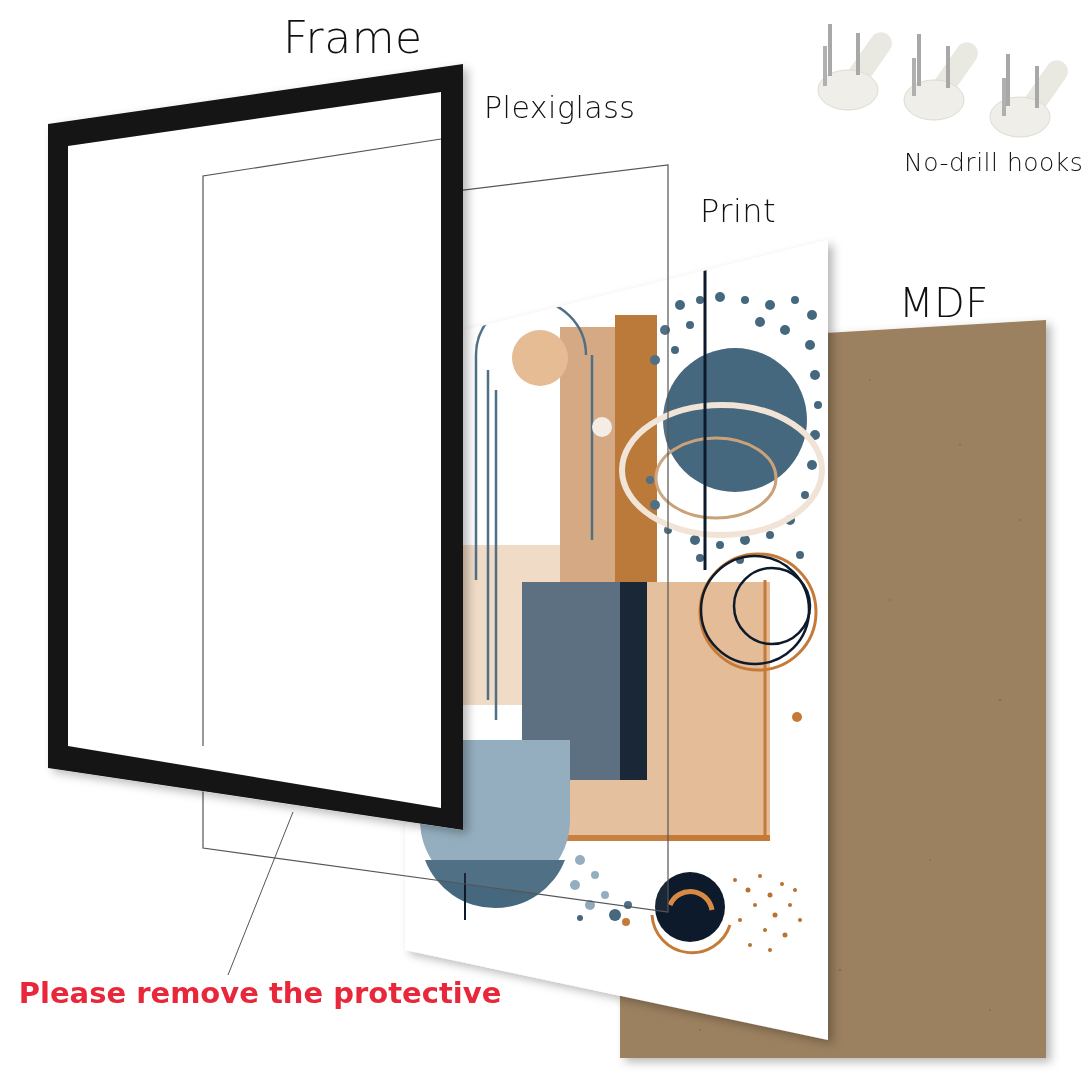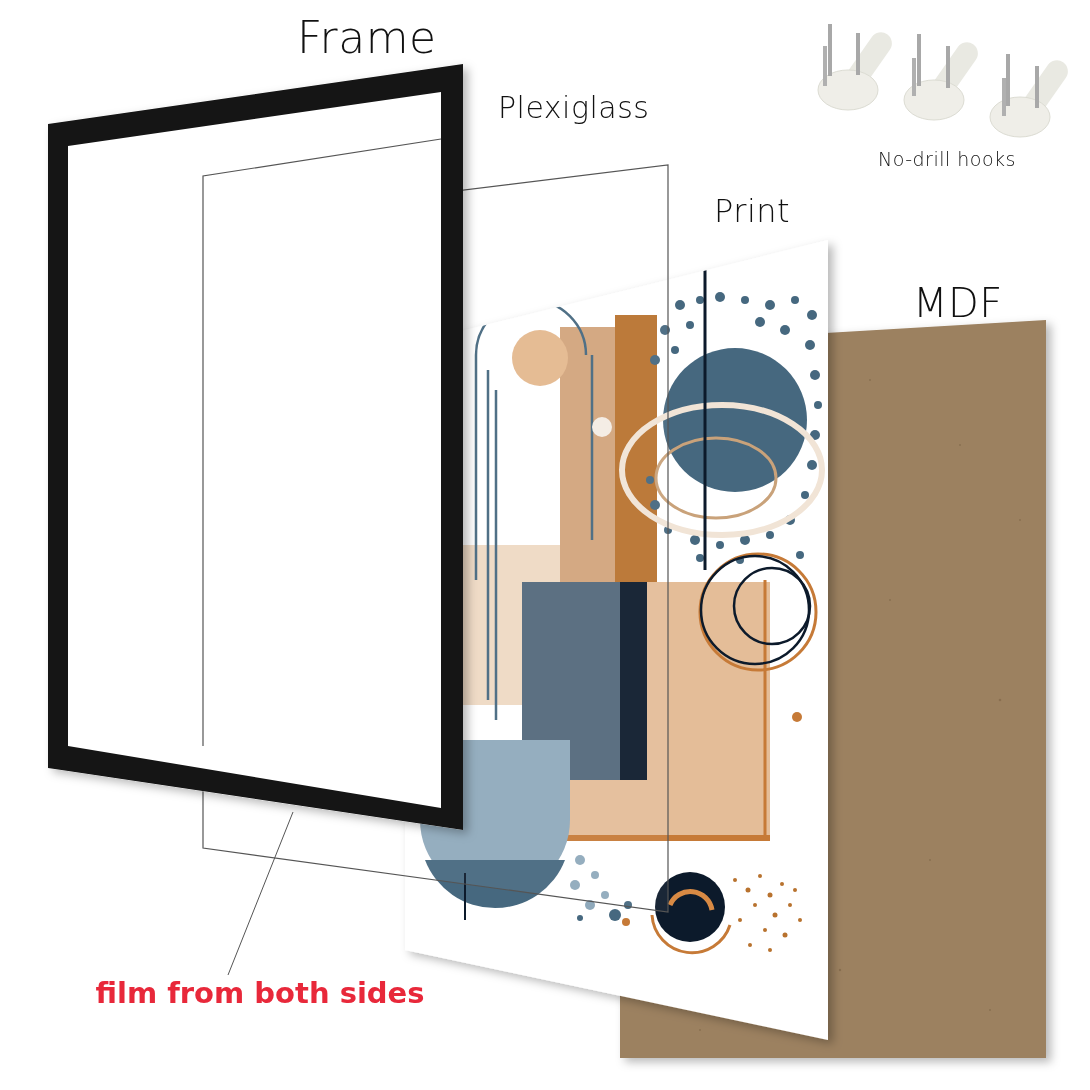--- a/index.html
+++ b/index.html
@@ -5,27 +5,26 @@
     html, body { margin: 0; padding: 0; }
     body {
       width: 1090px; height: 1090px; position: relative; overflow: hidden;
       background: #ffffff;
       font-family: "DejaVu Sans", sans-serif;
     }
     .label {
       position: absolute; color: #111111; font-weight: 300;
       font-family: "DejaVu Sans", sans-serif; letter-spacing: 0.5px;
       white-space: nowrap;
-      margin-left: 14px;
     }
     .lbl-frame { left: 283px; top: 12px; font-size: 44px; }
     .lbl-plexi { left: 484px; top: 90px; font-size: 30px; }
     .lbl-print { left: 700px; top: 192px; font-size: 32px; }
     .lbl-mdf { left: 899px; top: 280px; font-size: 40px; }
-    .lbl-hooks { left: 864px; top: 148px; font-size: 19px; text-align: right; }
+    .lbl-hooks { left: 904px; top: 148px; font-size: 25px; text-align: right; }
     .warning {
       position: absolute; left: 0; top: 975px; width: 520px; text-align: center;
       color: #e8283a; font-weight: bold; font-size: 29px; line-height: 37px;
       font-family: "DejaVu Sans", sans-serif;
     }
     svg.scene { position: absolute; left: 0; top: 0; }
   </style>
 </head>
 <body>
 
@@ -206,14 +205,14 @@
   </g>
 </svg>
 
 <div class="label lbl-frame">Frame</div>
 <div class="label lbl-plexi">Plexiglass</div>
 <div class="label lbl-print">Print</div>
 <div class="label lbl-mdf">MDF</div>
 <div class="label lbl-hooks">No-drill hooks</div>
 
 <div class="warning">
-  <div>film from both sides</div>
+  <div>Please remove the protective</div>
 </div>
 
 </body></html>

